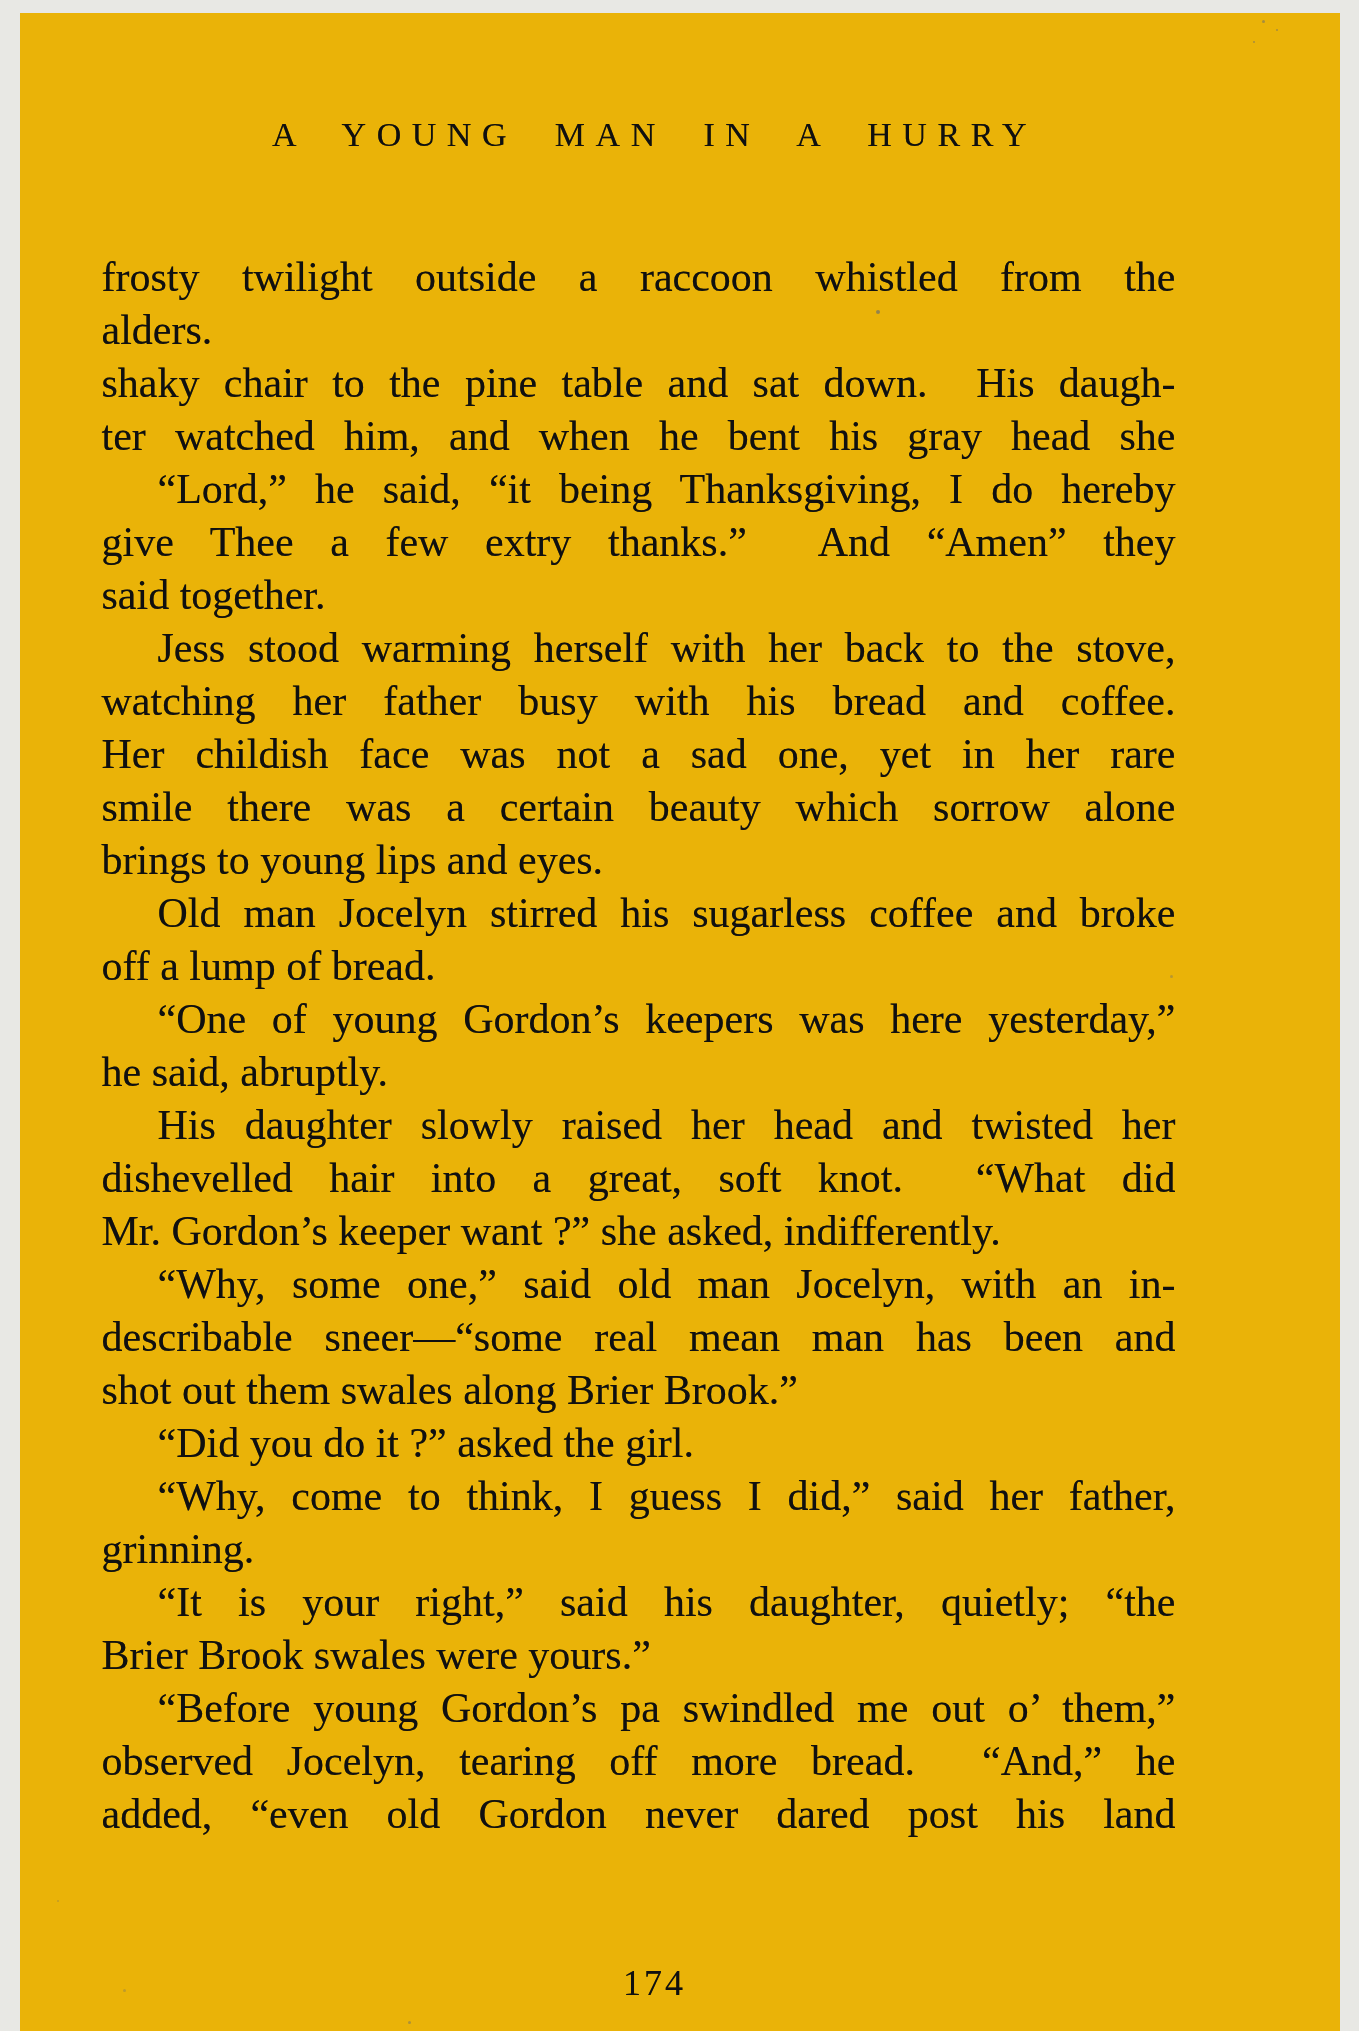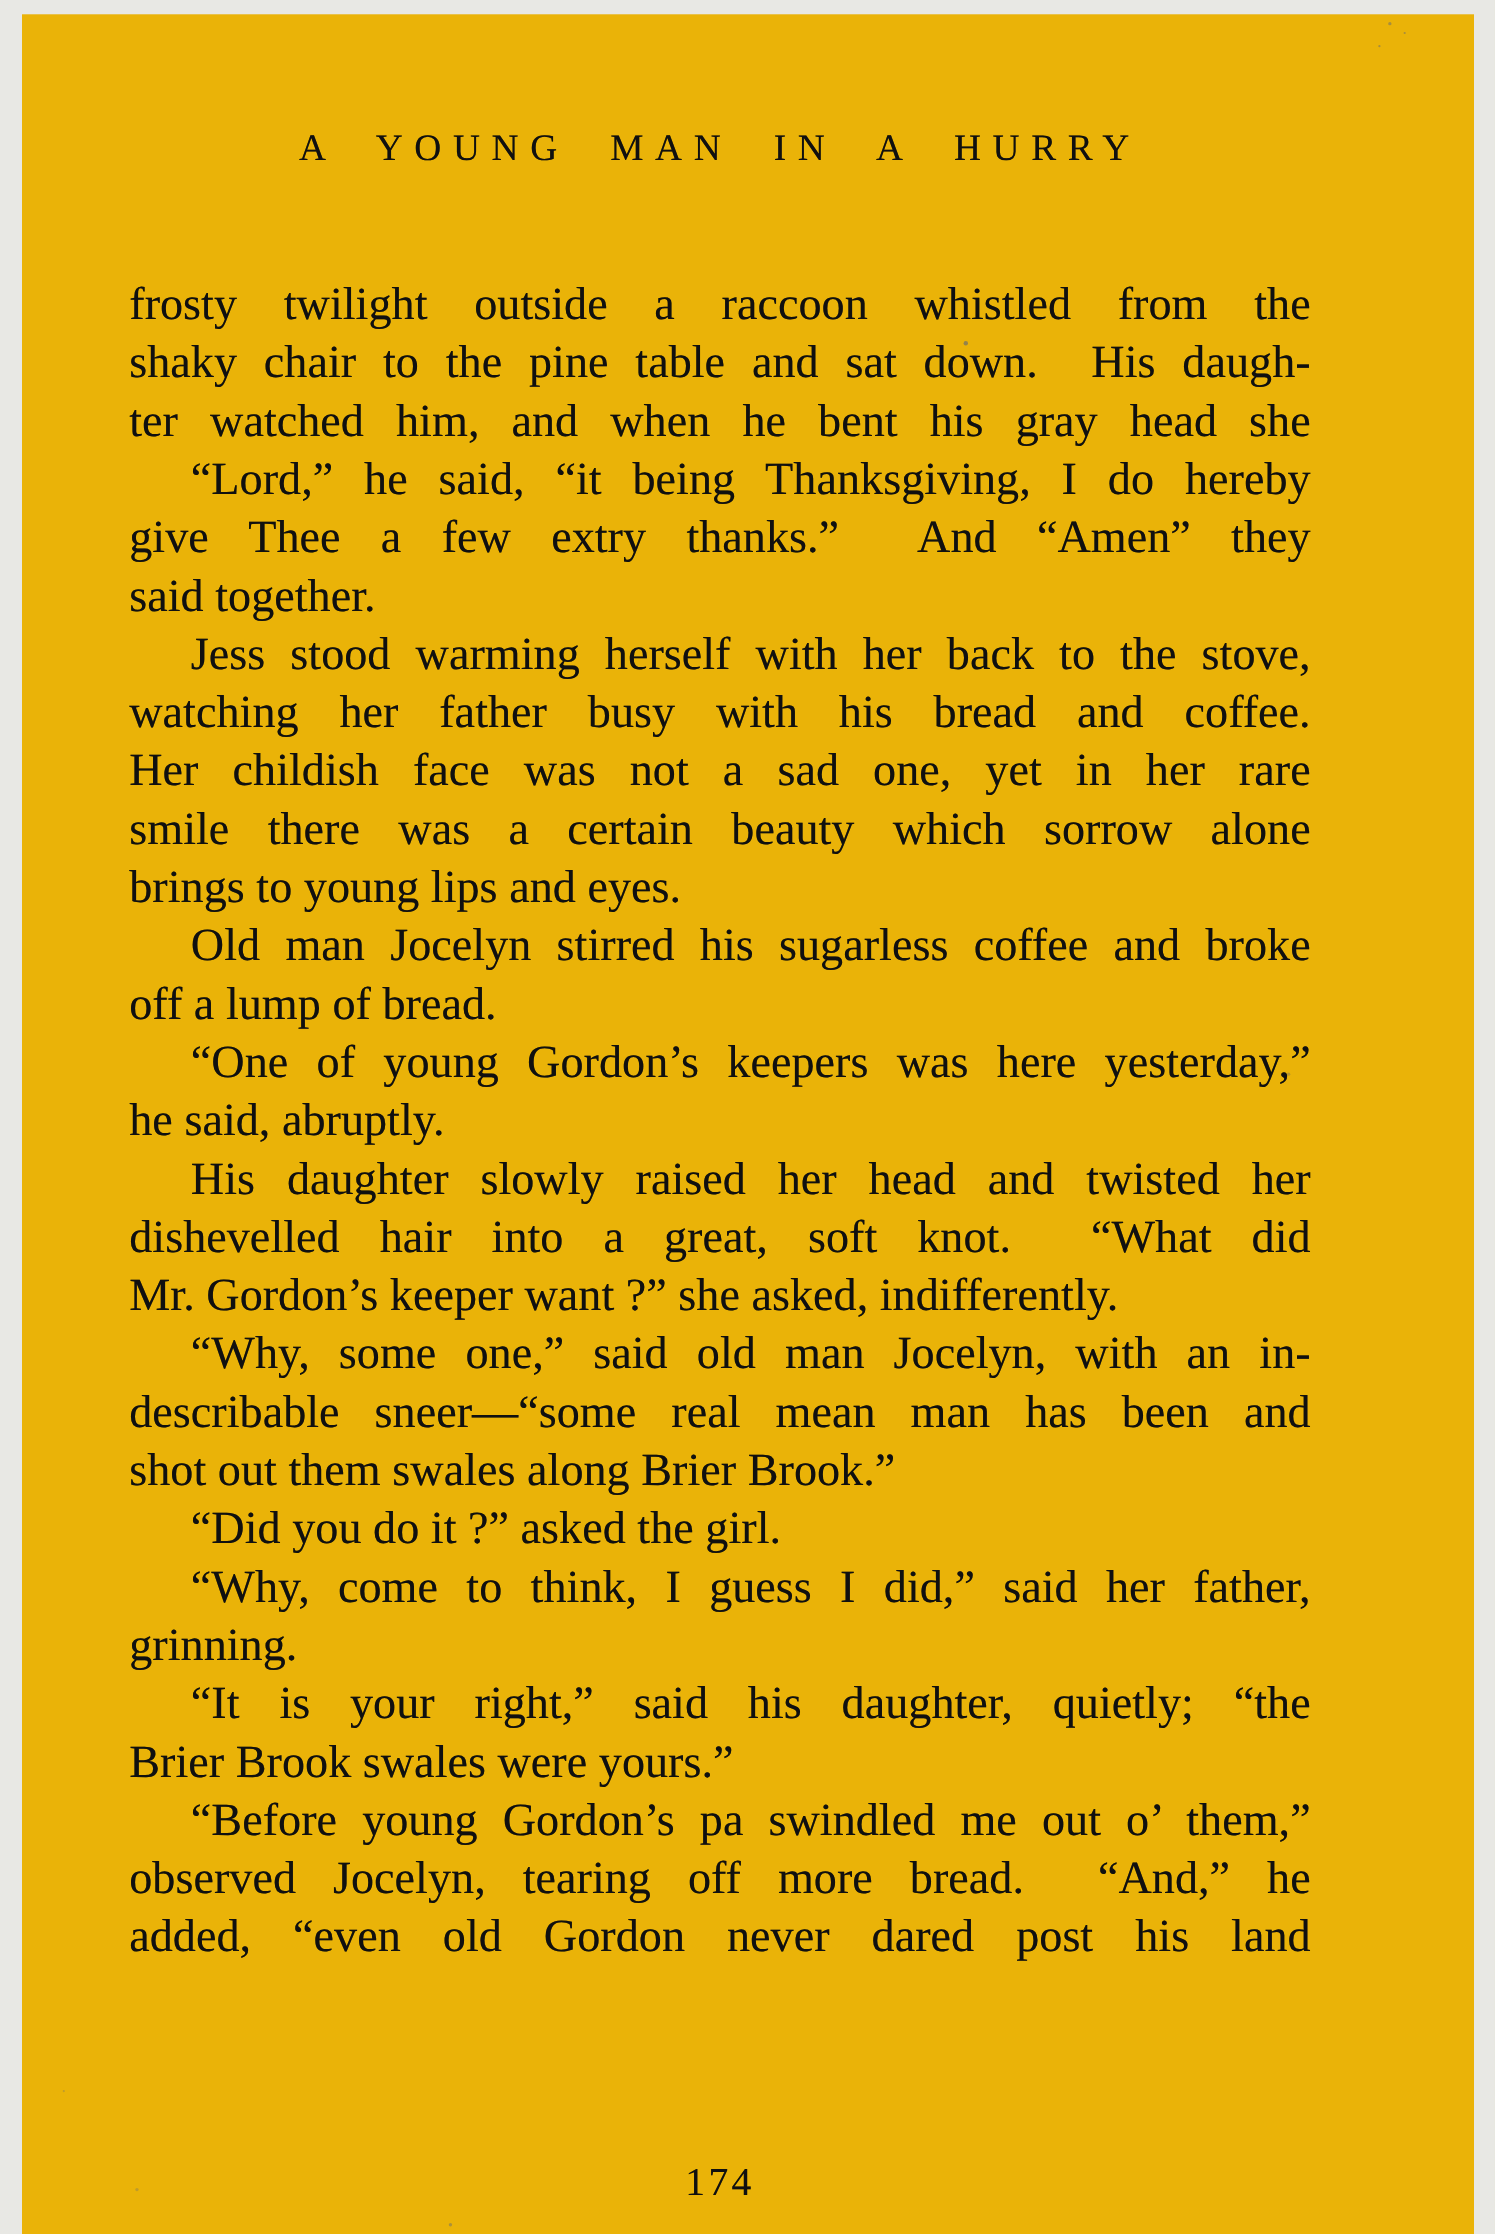--- a/index.html
+++ b/index.html
@@ -17,21 +17,21 @@
     left:98px;top:103px;width:1074px;
     text-align:center;
     font-size:34px;
     letter-spacing:0.31em;
     word-spacing:0.55em;
     white-space:nowrap;
     text-shadow:0 0 0.5px rgba(10,10,10,0.55);
   }
   .text-block{
     position:absolute;
-    left:98px;top:238px;width:1074px;
+    left:82px;top:238px;width:1074px;
     font-size:42px;
     line-height:53px;
     text-shadow:0 0 0.4px rgba(10,10,10,0.5);
   }
   .line{white-space:pre-wrap;}
   .line.j{text-align:justify;text-align-last:justify;}
   .line.e{text-align:left;text-align-last:left;}
   .line.in{text-indent:56px;}
   .folio{
     position:absolute;
@@ -52,20 +52,21 @@
   .s8{left:37px;top:1887px;width:2px;height:2px;opacity:.35;}
 </style>
 </head>
 <body>
 
 <div class="page">
   <div class="running-head">A YOUNG MAN IN A HURRY</div>
 
   <div class="text-block" id="text-block">
       <div class="line j">frosty twilight outside a raccoon whistled from the</div>
+      <div class="line e">alders.</div>
       <div class="line j">shaky chair to the pine table and sat down.  His daugh-</div>
       <div class="line j">ter watched him, and when he bent his gray head she</div>
       <div class="line j in">“Lord,” he said, “it being Thanksgiving, I do hereby</div>
       <div class="line j">give Thee a few extry thanks.”  And “Amen” they</div>
       <div class="line e">said together.</div>
       <div class="line j in">Jess stood warming herself with her back to the stove,</div>
       <div class="line j">watching her father busy with his bread and coffee.</div>
       <div class="line j">Her childish face was not a sad one, yet in her rare</div>
       <div class="line j">smile there was a certain beauty which sorrow alone</div>
       <div class="line e">brings to young lips and eyes.</div>

